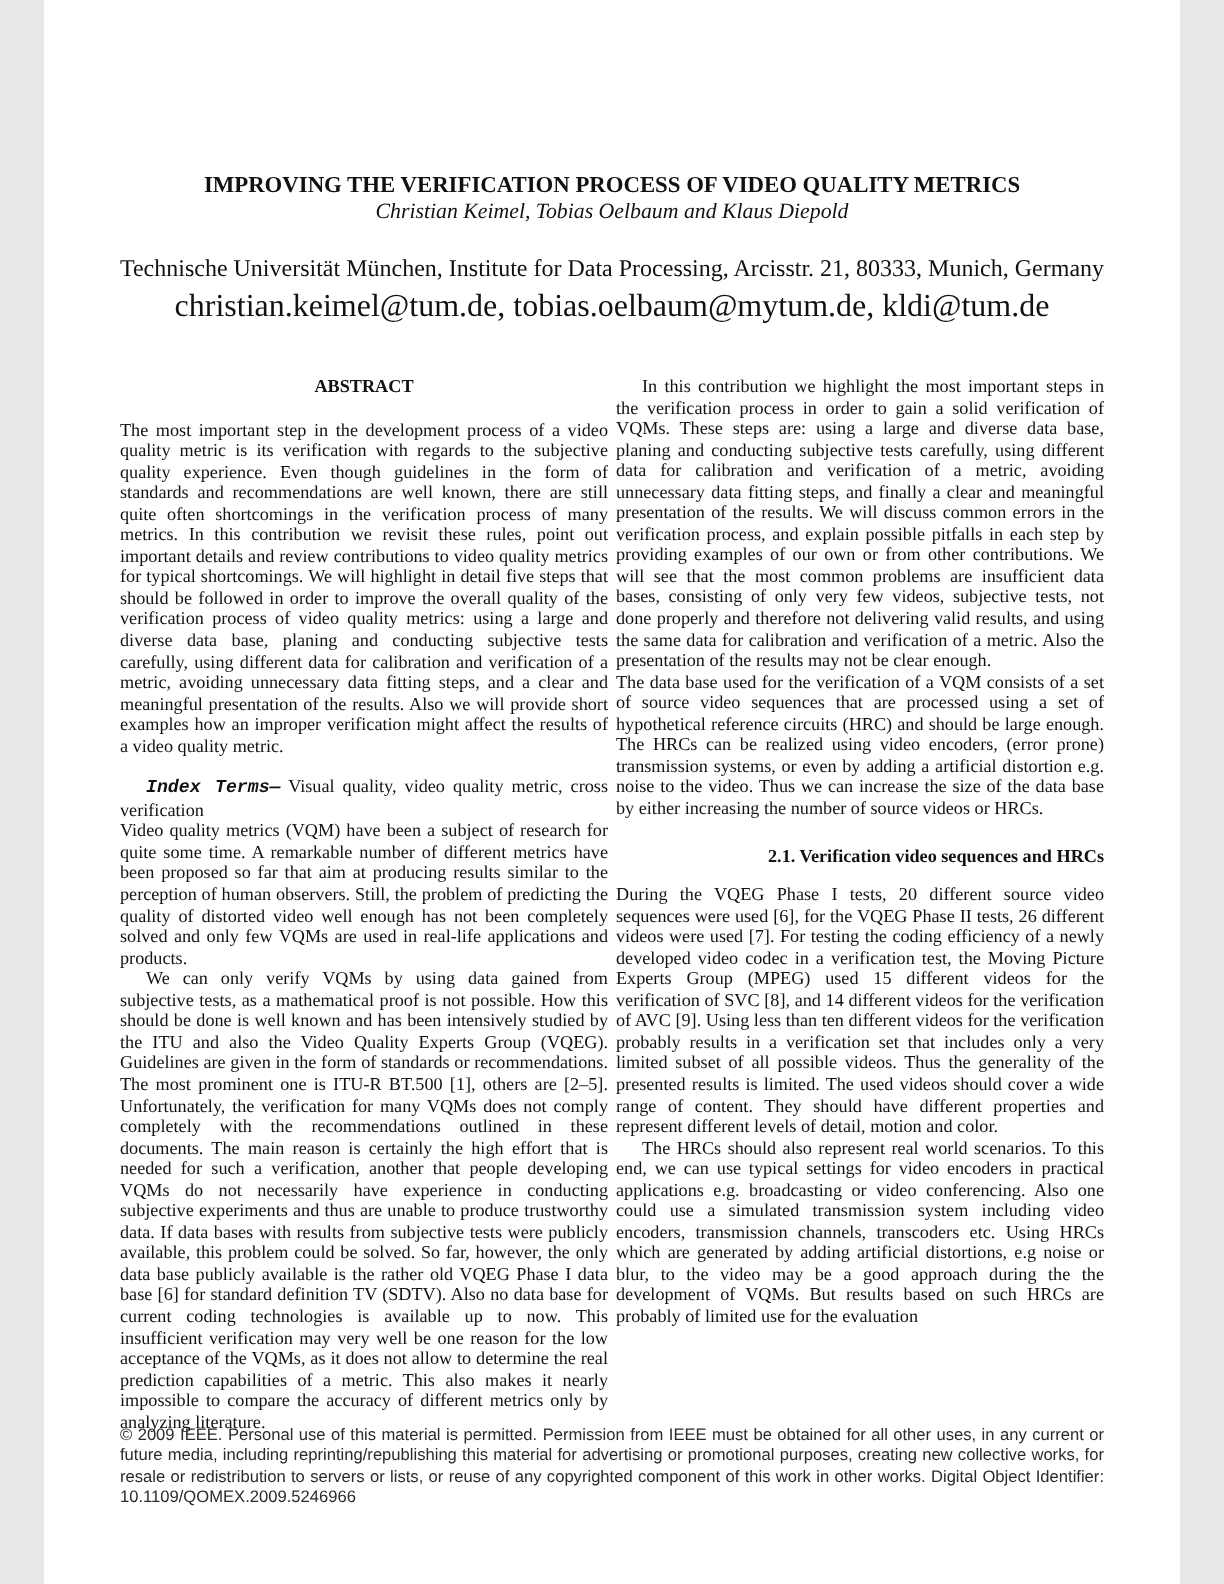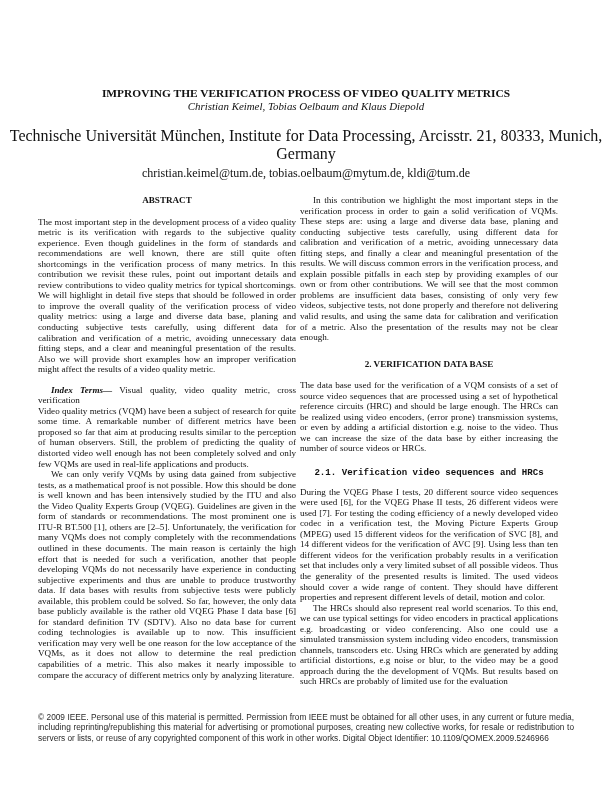--- a/index.html
+++ b/index.html
@@ -1,60 +1,59 @@
 <!DOCTYPE html>
 <html><head>
 <meta charset="utf-8">
 <style>
   html,body { margin:0; padding:0; background:#e8e8e8; }
   .page {
     position:relative;
-    width:612px; height:792px;
+    width:568px; height:792px;
     margin:0 auto;
     background:#ffffff;
     font-family:"Liberation Serif", serif;
     color:#111111;
     overflow:hidden;
     box-sizing:border-box;
   }
   .header { padding-top:87px; text-align:center; }
   .title {
     font-size:11.4px; font-weight:bold; line-height:13px;
     margin:0 70px;
   }
   .authors {
     font-style:italic; font-size:10.9px; 
   }
-  .affiliation { font-size:16px; margin-top:15px; }
-  .emails { font-size:12px; margin-top:3px; }
+  .affiliation { font-size:12px; margin-top:15px; }
+  .emails { font-size:16px; margin-top:3px; }
 
   .columns {
     display:flex; gap:4px;
     padding:0 38px;
-    margin-top:14px;
+    margin-top:25px;
   }
   .col {
     width:258px;
     font-size:9.1px; line-height:10.55px;
     text-align:justify;
   }
   .col p { margin:0; }
   .col p.indent { text-indent:13px; }
   .sec-heading {
     text-align:center; font-weight:bold; font-size:9.1px;
     margin:0 0 11px 0;
   }
   .sec-heading.mid { margin-top:16px; }
   .sub-heading {
-    text-align:center; font-weight:bold; font-size:9.1px;
+    text-align:right; font-weight:bold; font-size:9.1px;
     margin:14px 0 8px 0;
-    font-family:Liberation Mono, monospace;
   }
   .index-terms { margin-top:10px !important; text-indent:13px; }
-  .index-terms .label { font-weight:bold; font-style:italic; }
+  .index-terms .label { font-weight:bold; font-style:italic;font-family:Liberation Mono, monospace; }
 
   .footer {
     position:absolute; left:38px; right:38px; top:712px;
     font-family:"Liberation Sans", sans-serif;
     font-size:8.3px; line-height:10.4px;
     color:#2a2a2a;
     text-align:justify;
   }
 </style>
 </head>
@@ -74,21 +73,20 @@
     <div class="col">
       <div class="sec-heading">ABSTRACT</div>
       <p>The most important step in the development process of a video quality metric is its verification with regards to the subjective quality experience. Even though guidelines in the form of standards and recommendations are well known, there are still quite often shortcomings in the verification process of many metrics. In this contribution we revisit these rules, point out important details and review contributions to video quality metrics for typical shortcomings. We will highlight in detail five steps that should be followed in order to improve the overall quality of the verification process of video quality metrics: using a large and diverse data base, planing and conducting subjective tests carefully, using different data for calibration and verification of a metric, avoiding unnecessary data fitting steps, and a clear and meaningful presentation of the results. Also we will provide short examples how an improper verification might affect the results of a video quality metric.</p>
       <p class="index-terms"><span class="label">Index Terms—</span><span> Visual quality, video quality metric, cross verification</span></p>
       <p>Video quality metrics (VQM) have been a subject of research for quite some time. A remarkable number of different metrics have been proposed so far that aim at producing results similar to the perception of human observers. Still, the problem of predicting the quality of distorted video well enough has not been completely solved and only few VQMs are used in real-life applications and products.</p>
       <p class="indent">We can only verify VQMs by using data gained from subjective tests, as a mathematical proof is not possible. How this should be done is well known and has been intensively studied by the ITU and also the Video Quality Experts Group (VQEG). Guidelines are given in the form of standards or recommendations. The most prominent one is ITU-R BT.500 [1], others are [2–5]. Unfortunately, the verification for many VQMs does not comply completely with the recommendations outlined in these documents. The main reason is certainly the high effort that is needed for such a verification, another that people developing VQMs do not necessarily have experience in conducting subjective experiments and thus are unable to produce trustworthy data. If data bases with results from subjective tests were publicly available, this problem could be solved. So far, however, the only data base publicly available is the rather old VQEG Phase I data base [6] for standard definition TV (SDTV). Also no data base for current coding technologies is available up to now. This insufficient verification may very well be one reason for the low acceptance of the VQMs, as it does not allow to determine the real prediction capabilities of a metric. This also makes it nearly impossible to compare the accuracy of different metrics only by analyzing literature.</p>
     </div>
 
     <div class="col">
       <p class="indent">In this contribution we highlight the most important steps in the verification process in order to gain a solid verification of VQMs. These steps are: using a large and diverse data base, planing and conducting subjective tests carefully, using different data for calibration and verification of a metric, avoiding unnecessary data fitting steps, and finally a clear and meaningful presentation of the results. We will discuss common errors in the verification process, and explain possible pitfalls in each step by providing examples of our own or from other contributions. We will see that the most common problems are insufficient data bases, consisting of only very few videos, subjective tests, not done properly and therefore not delivering valid results, and using the same data for calibration and verification of a metric. Also the presentation of the results may not be clear enough.</p>
-      <div class="sec-heading mid">2. VERIFICATION DATA BASE</div>
       <p>The data base used for the verification of a VQM consists of a set of source video sequences that are processed using a set of hypothetical reference circuits (HRC) and should be large enough. The HRCs can be realized using video encoders, (error prone) transmission systems, or even by adding a artificial distortion e.g. noise to the video. Thus we can increase the size of the data base by either increasing the number of source videos or HRCs.</p>
       <div class="sub-heading">2.1.  Verification video sequences and HRCs</div>
       <p>During the VQEG Phase I tests, 20 different source video sequences were used [6], for the VQEG Phase II tests, 26 different videos were used [7].  For testing the coding efficiency of a newly developed video codec in a verification test, the Moving Picture Experts Group (MPEG) used 15 different videos for the verification of SVC [8], and 14 different videos for the verification of AVC [9]. Using less than ten different videos for the verification probably results in a verification set that includes only a very limited subset of all possible videos. Thus the generality of the presented results is limited. The used videos should cover a wide range of content. They should have different properties and represent different levels of detail, motion and color.</p>
       <p class="indent">The HRCs should also represent real world scenarios. To this end, we can use typical settings for video encoders in practical applications e.g. broadcasting or video conferencing. Also one could use a simulated transmission system including video encoders, transmission channels, transcoders etc. Using HRCs which are generated by adding artificial distortions, e.g noise or blur, to the video may be a good approach during the the development of VQMs. But results based on such HRCs are probably of limited use for the evaluation</p>
     </div>
 
   </div>
 
   <div class="footer">© 2009 IEEE. Personal use of this material is permitted. Permission from IEEE must be obtained for all other uses, in any current or future media, including reprinting/republishing this material for advertising or promotional purposes, creating new collective works, for resale or redistribution to servers or lists, or reuse of any copyrighted component of this work in other works. Digital Object Identifier:  10.1109/QOMEX.2009.5246966</div>
 

